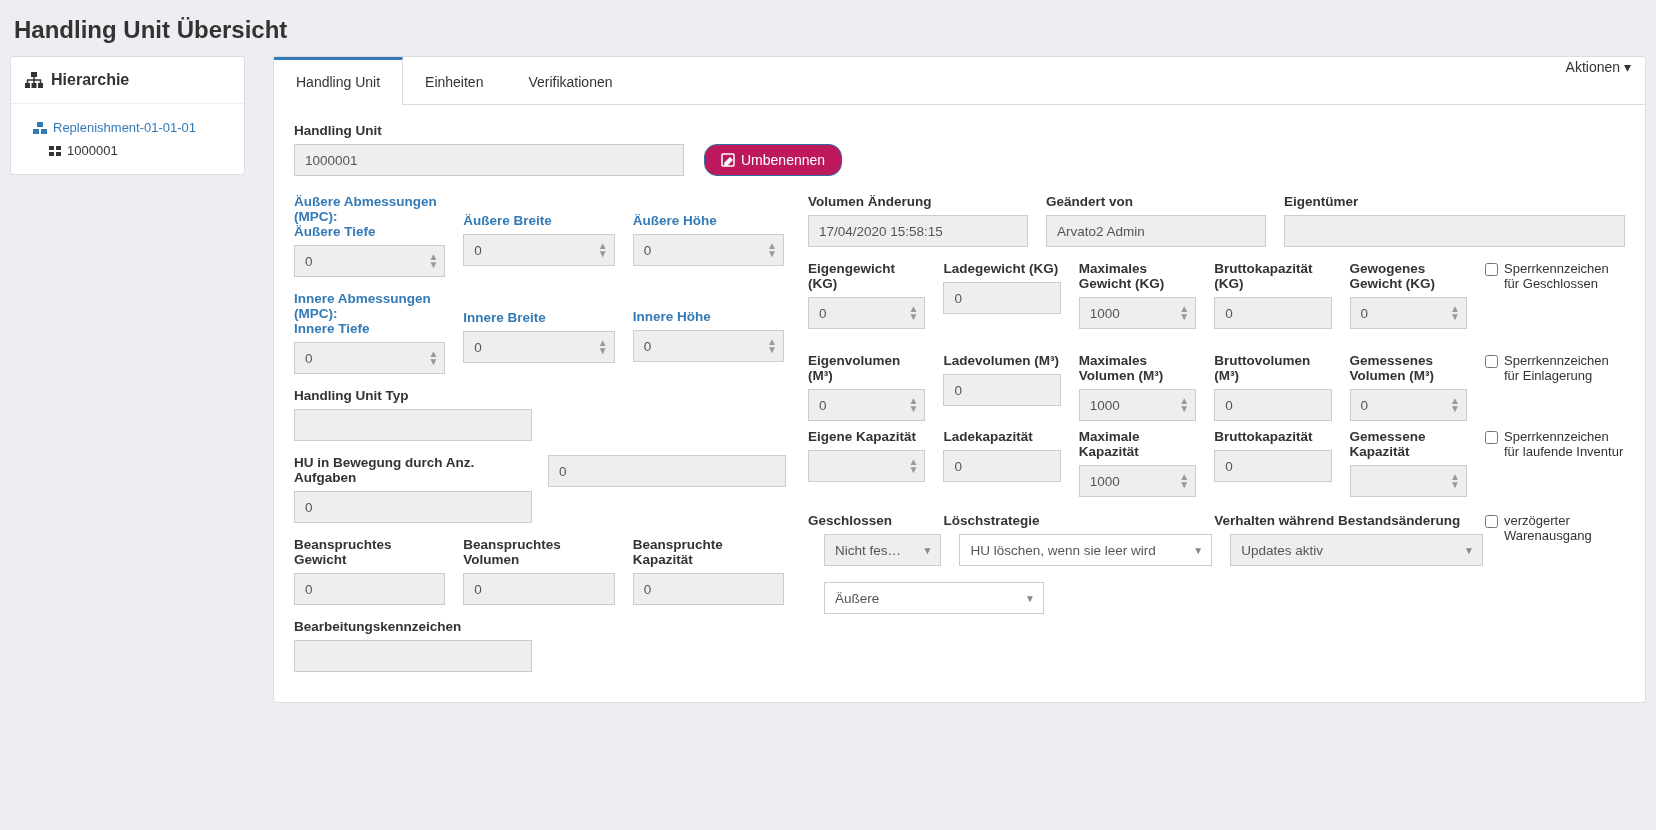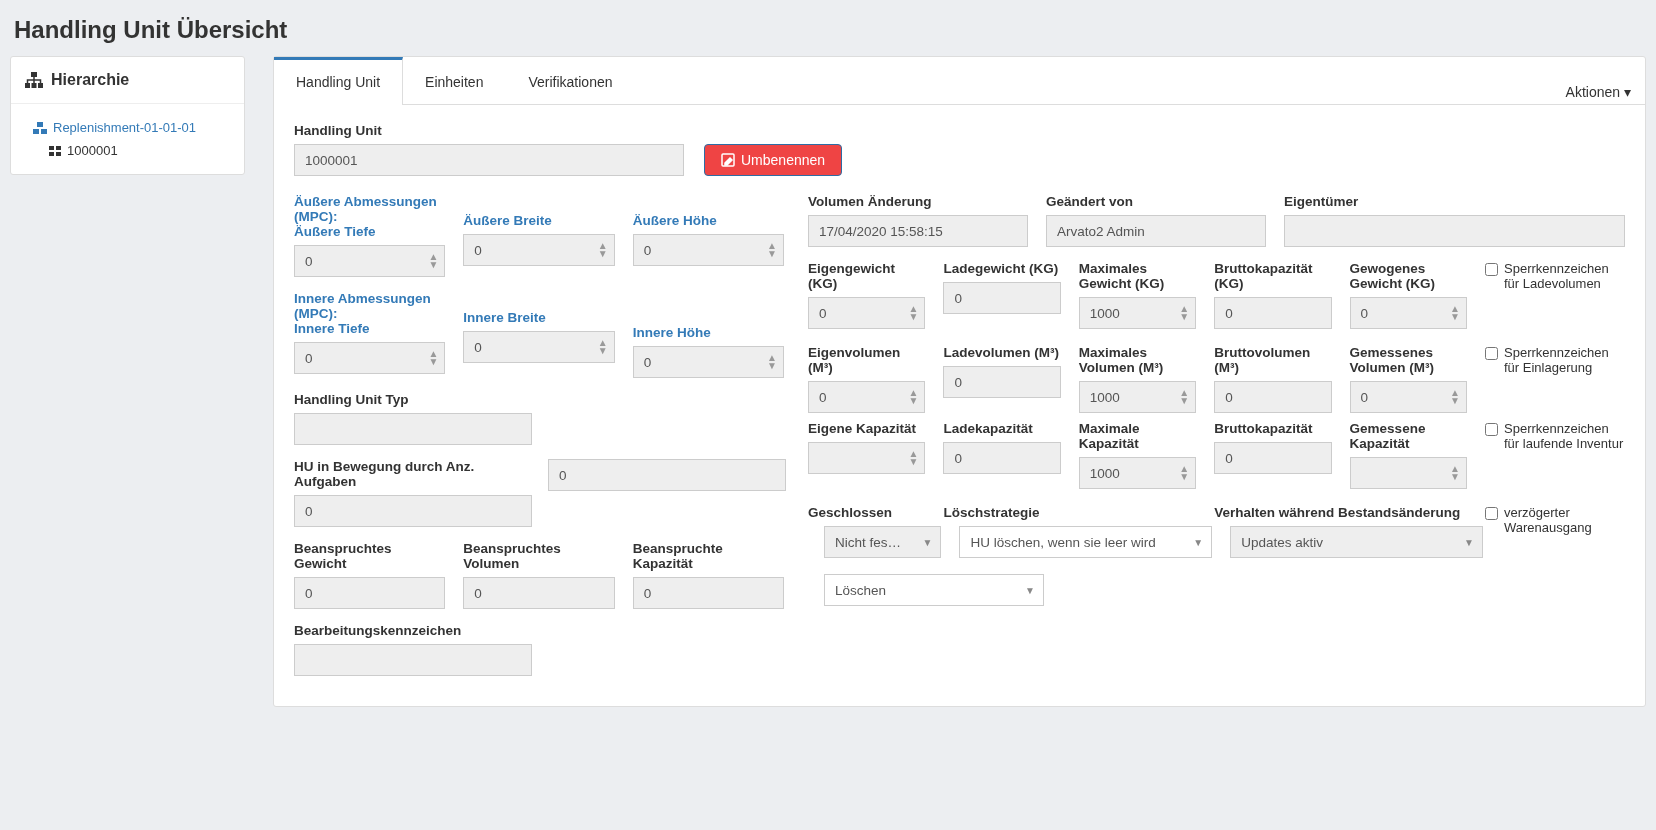--- a/index.html
+++ b/index.html
@@ -58,45 +58,45 @@
 .tab.active {
   border-top: 3px solid #337ab7;
   border-right: 1px solid #ddd;
   font-weight: 400;
   background:#fff;
   margin-bottom:-1px;
 }
 .actions-menu {
   position: absolute;
   right: 14px;
-  top: 27px;
+  top: 2px;
   font-size: 14px;
   cursor:pointer;
 }
 .content { padding: 18px 20px 30px 20px; }
 .topline { display:flex; align-items:flex-end; gap:20px; margin-bottom:18px;}
 .field-label { font-weight: 700; font-size: 13.5px; margin-bottom: 6px; display:block; color:#333;}
 .field-label.link { color: #337ab7; font-weight:700; cursor:pointer;}
 input.text, .readonly-box, .spinner, .combo {
   height: 32px;
   border: 1px solid #ccc;
   background: #eee;
   padding: 0 10px;
   font-size: 13.5px;
   color: #555;
   width: 100%;
 }
 .white-box { background:#fff; }
 .btn {
-  background: #ef4444;
+  background: #be185d;
   color: #fff;
   border: 1px solid #2e6da4;
   padding: 7px 16px;
   font-size: 14px;
-  border-radius: 4px;
+  border-radius: 13px;
   cursor:pointer;
   display:inline-flex;
   align-items:center;
   gap:6px;
 }
 .cols { display:flex; gap:24px; }
 .left-col { width: 490px; flex: 0 0 490px; }
 .right-col { flex:1; }
 .row { display:flex; gap:18px; margin-bottom: 14px; }
 .cell { flex:1; min-width:0;}
@@ -215,21 +215,21 @@
                 </div>
             </div>
             <div class="cell">
               <span class="field-label link" style="margin-top:19px">Innere Breite</span>
               <div class="spinner">
                   <span>0</span>
                   <span class="arrows">▲<br>▼</span>
                 </div>
             </div>
             <div class="cell">
-              <span class="field-label link" style="margin-top:34px">Innere Höhe</span>
+              <span class="field-label link" style="margin-top:18px">Innere Höhe</span>
               <div class="spinner">
                   <span>0</span>
                   <span class="arrows">▲<br>▼</span>
                 </div>
             </div>
           </div>
 
           <div style="margin-bottom:14px">
             <span class="field-label">Handling Unit Typ</span>
             <input class="text white-box" style="width: 238px;">
@@ -276,21 +276,21 @@
             <div class="cell" style="flex:0 0 220px">
               <span class="field-label">Geändert von</span>
               <input class="text" readonly="" value="Arvato2 Admin" style="">
             </div>
             <div class="cell">
               <span class="field-label">Eigentümer</span>
               <input class="text" readonly="" style="">
             </div>
           </div>
 
-          <div class="grid5" style="margin-bottom:16px">
+          <div class="grid5" style="margin-bottom:24px">
             <div class="gcell">
               <span class="field-label">Eigengewicht (KG)</span>
               <div class="spinner">
                   <span>0</span>
                   <span class="arrows">▲<br>▼</span>
                 </div>
             </div>
             <div class="gcell">
               <span class="field-label">Ladegewicht (KG)</span>
               <input class="text" readonly="" value="0" style="">
@@ -309,21 +309,21 @@
             <div class="gcell">
               <span class="field-label">Gewogenes Gewicht (KG)</span>
               <div class="spinner">
                   <span>0</span>
                   <span class="arrows">▲<br>▼</span>
                 </div>
             </div>
             <div class="gcell">
               <label class="check">
                   <input type="checkbox" style="">
-                  <span>Sperrkennzeichen für Ladevolumen</span>
+                  <span>Sperrkennzeichen für Geschlossen</span>
                 </label>
             </div>
           </div>
 
           <div class="grid5" style="margin-bottom:8px">
             <div class="gcell">
               <span class="field-label">Eigenvolumen (M³)</span>
               <div class="spinner">
                   <span>0</span>
                   <span class="arrows">▲<br>▼</span>
@@ -422,21 +422,21 @@
             <div class="gcell">
               <label class="check">
                   <input type="checkbox" style="">
                   <span>verzögerter Warenausgang</span>
                 </label>
             </div>
           </div>
 
           <div style="width:220px">
             <div class="combo white">
-                <span>Löschen</span>
+                <span>Äußere</span>
                 <span class="caret">▼</span>
               </div>
           </div>
 
         </div>
       </div>
     </div>
   </div>
 </div>
 

